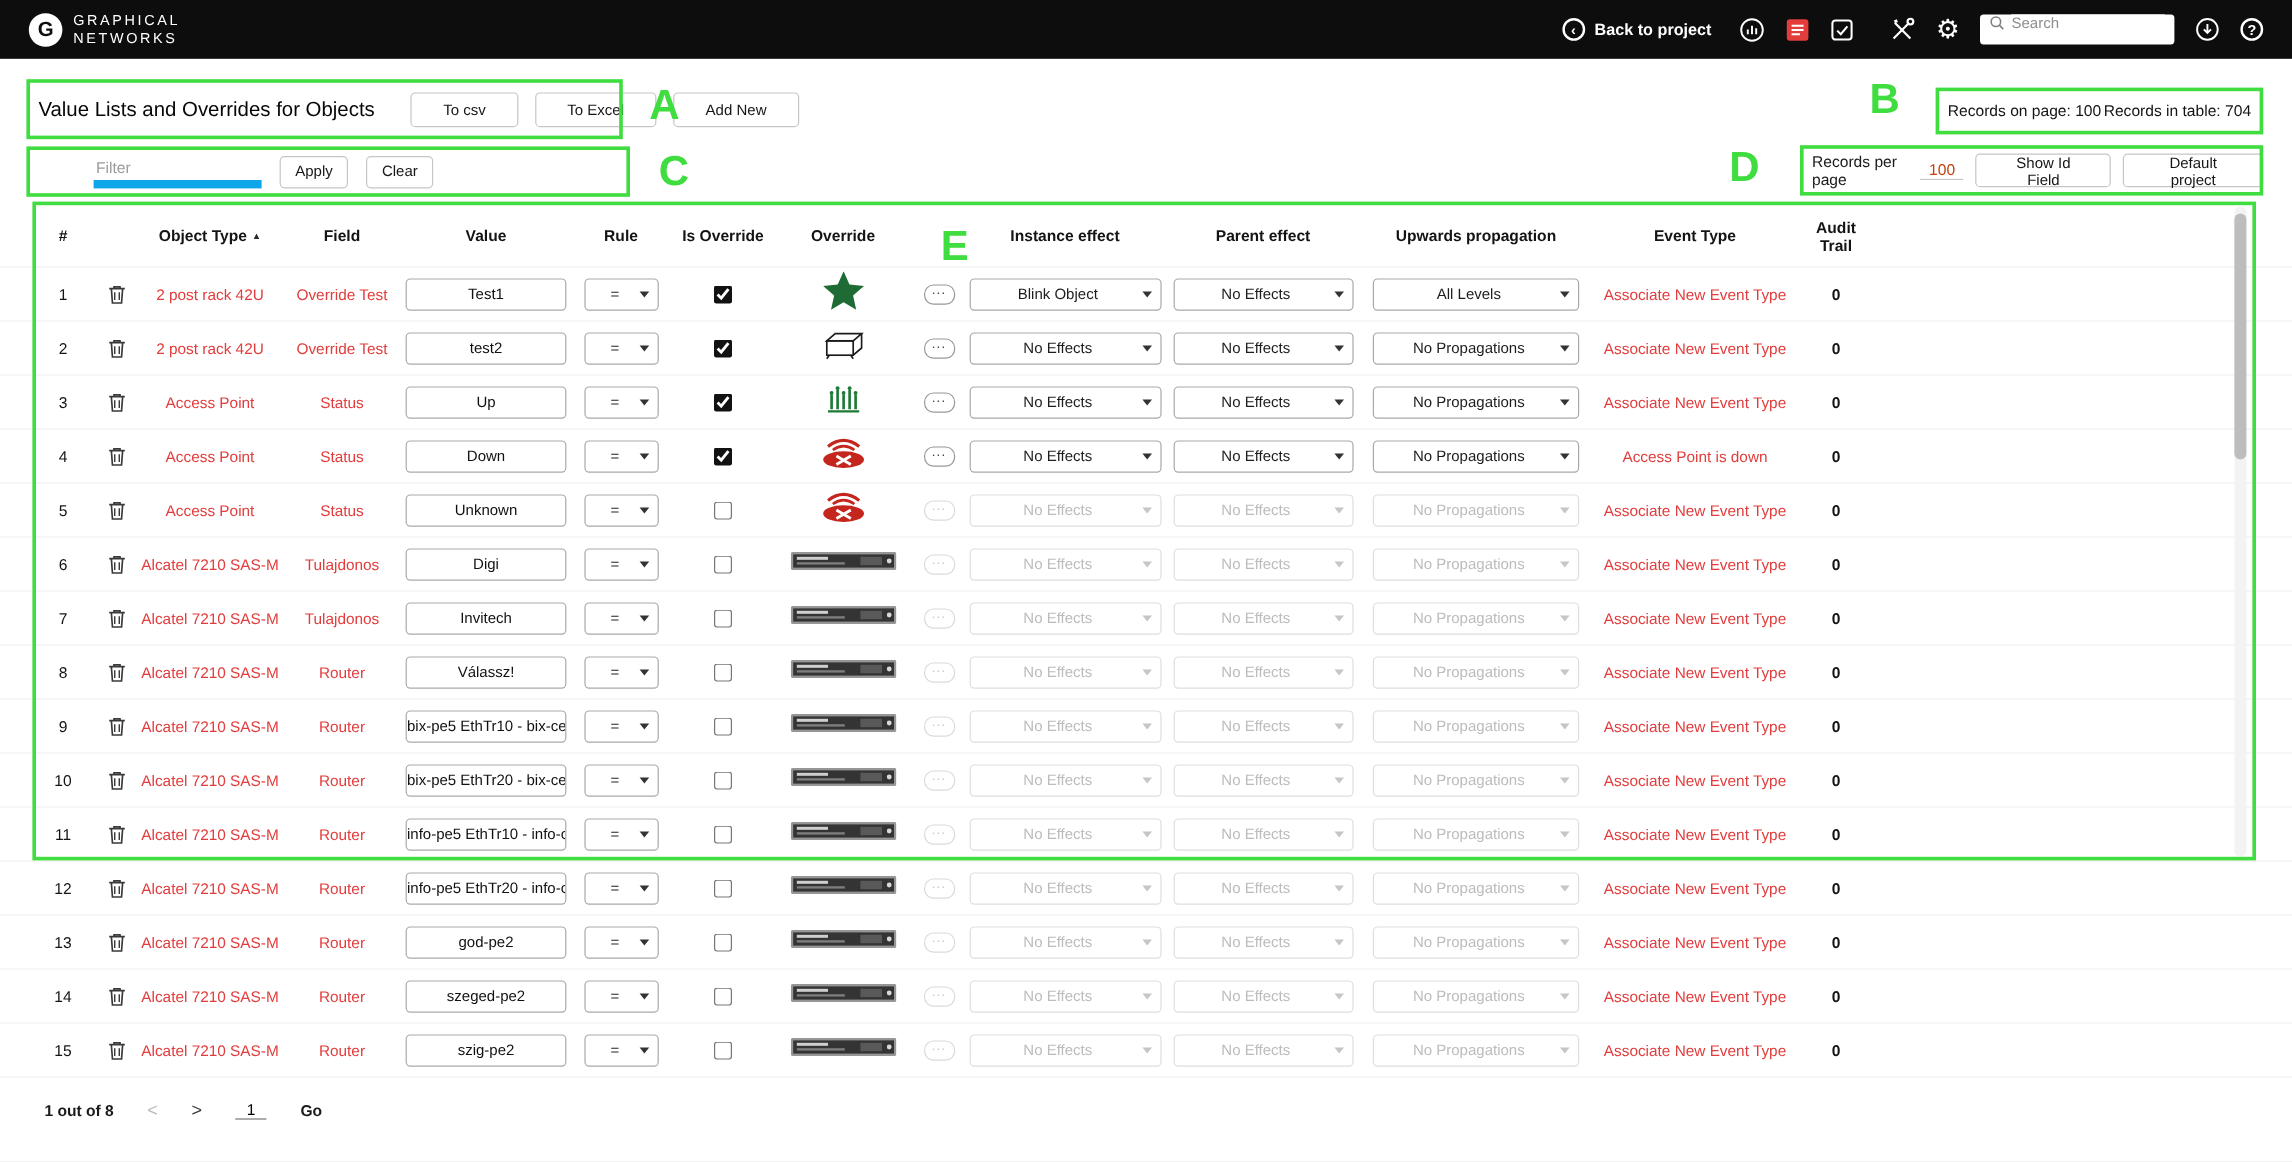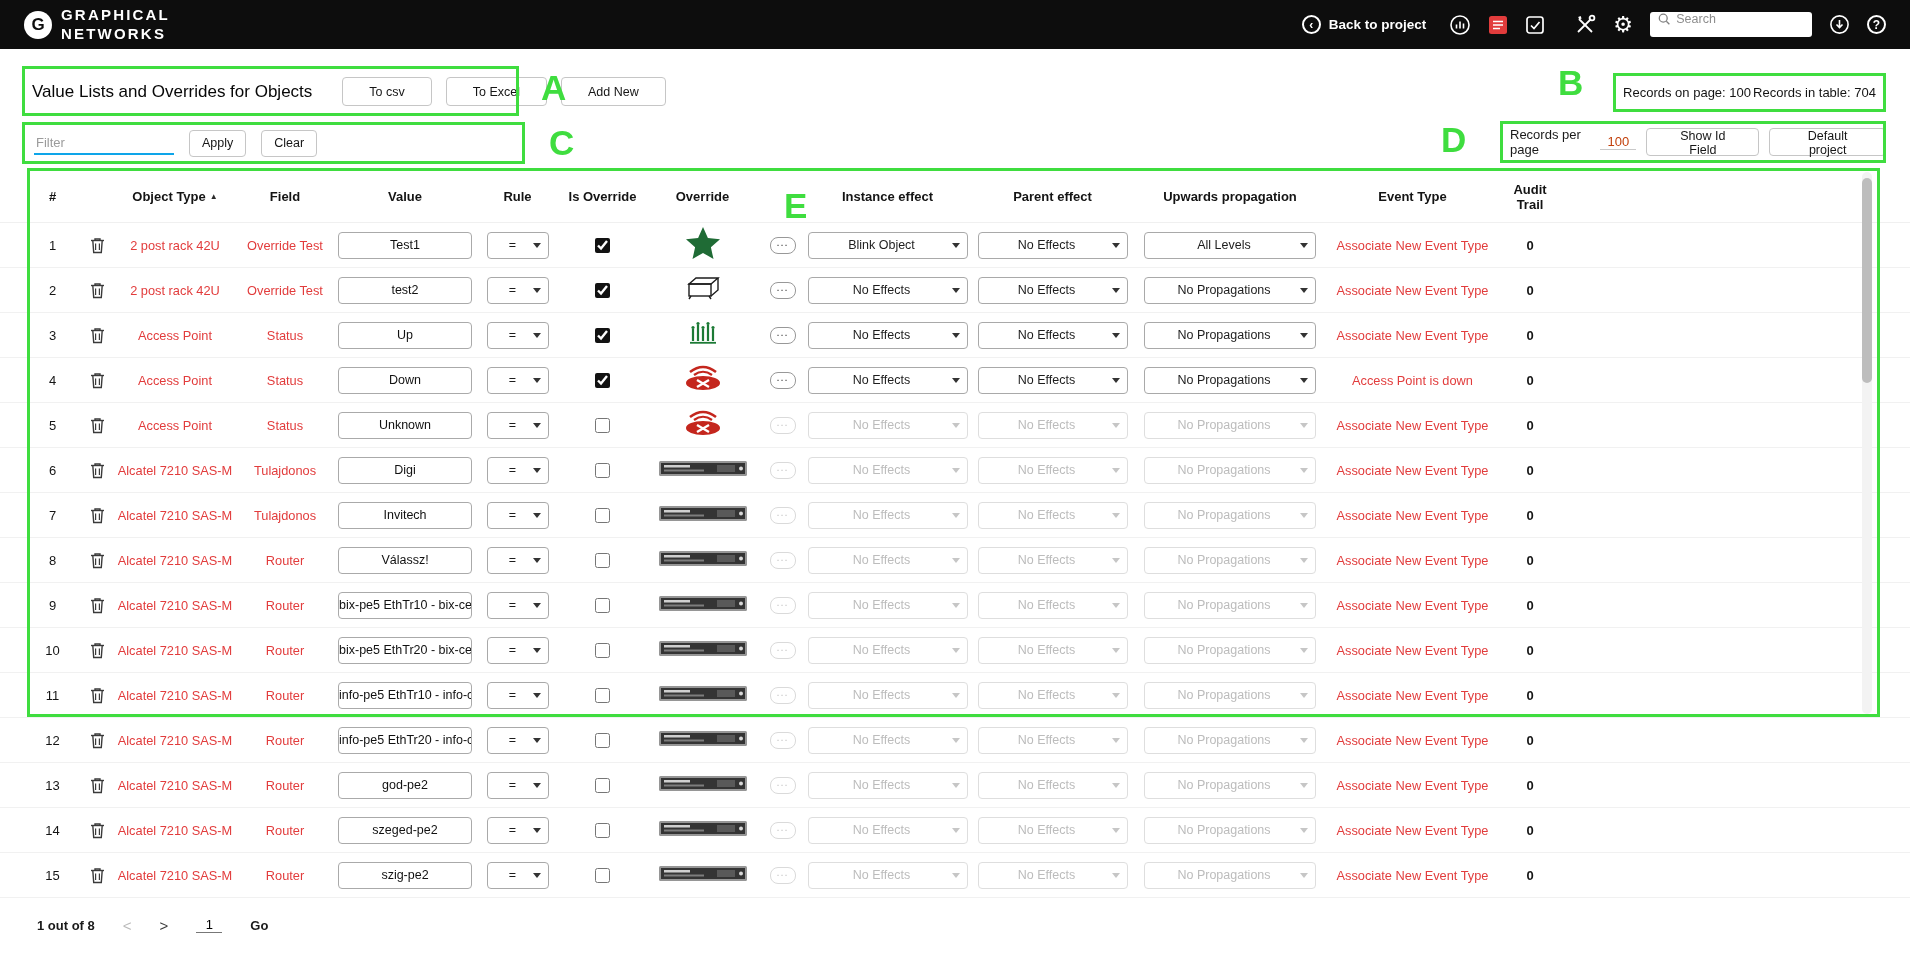--- a/index.html
+++ b/index.html
@@ -4,38 +4,38 @@
 <style>
   * { box-sizing: border-box; margin: 0; padding: 0; }
   html,body { background:#e9e9e9; }
   body { font-family:"Liberation Sans", sans-serif; }
   .page { position:relative; width:1910px; height:968px; background:#fff; overflow:hidden; }
 
   
   .topbar { height:49px; background:#0d0d0d; display:flex; align-items:center; padding:0 24px; color:#fff; }
   .logo { display:flex; align-items:center; gap:9px; cursor:pointer; }
   .logo-mark { width:28px; height:28px; border-radius:50%; background:#fff; color:#0d0d0d; font-weight:bold; font-size:17px; display:flex; align-items:center; justify-content:center; }
-  .logo-text { display:flex; flex-direction:column; font-size:15px; letter-spacing:2.2px; font-weight:bold; line-height:1.25; }
+  .logo-text { display:flex; flex-direction:column; font-size:12px; letter-spacing:2.2px; font-weight:normal; line-height:1.25; }
   .topbar-right { margin-left:auto; display:flex; align-items:center; gap:17px; }
   .back-btn { display:flex; align-items:center; gap:8px; font-weight:bold; font-size:13.5px; cursor:pointer; margin-right:6px; }
   .circle-glyph { width:19px; height:19px; border:2px solid #fff; border-radius:50%; display:flex; align-items:center; justify-content:center; font-size:12px; font-weight:bold; color:#fff; }
   .tb-icon { display:flex; align-items:center; justify-content:center; cursor:pointer; }
   .gear-glyph { font-size:22px; line-height:1; color:#fff; }
   .searchbox { background:#fff; border-radius:3px; height:25px; width:162px; display:flex; align-items:flex-start; gap:6px; padding:0 8px; }
   .searchbox input { border:none; outline:none; width:100%; font-size:12.5px; color:#333; font-family:inherit; }
   .searchbox input::placeholder { color:#8d8d8d; }
 
   
   .toolbar-row1 { margin-top:18px; height:49px; display:flex; align-items:center; padding-left:32px; gap:14px; }
   .page-title { font-size:17px; color:#070707; margin-right:16px; }
   .btn { border:1px solid #c6c6c6; border-radius:4px; background:#fff; color:#161616; font-size:12.5px; height:29px; padding:0 26px; font-family:inherit; cursor:pointer; }
   .records-info { position:absolute; top:73px; left:1613px; width:273px; height:39px; display:flex; align-items:center; justify-content:center; gap:2px; font-size:13px; color:#141414; }
 
   .filter-row { margin-top:7px; height:40px; display:flex; align-items:center; padding-left:34px; gap:15px; }
-  .filter-input { width:140px; border:none; border-bottom:2px solid #0ea5e9; font-size:13px; padding:3px 2px; color:#333; outline:none; font-family:inherit; background:transparent; }
+  .filter-input { width:140px; border:none; border-bottom:7px solid #0ea5e9; font-size:13px; padding:3px 2px; color:#333; outline:none; font-family:inherit; background:transparent;margin-left:44px; }
   .filter-input::placeholder { color:#9b9b9b; }
   .btn-sm { height:27px; padding:0 12px; }
   .filter-right { position:absolute; top:121px; left:1500px; width:386px; height:42px; display:flex; align-items:center; gap:10px; padding-left:10px; font-size:13px; color:#1a1a1a; }
   .rpp-input { width:36px; border:none; border-bottom:1px solid #c9c9c9; color:#c2410c; text-align:center; font-size:13px; outline:none; font-family:inherit; background:transparent; }
   .btn-md { height:28px; }
 
   
   .table { margin-top:8px; position:relative; --cols:55px 35px 120px 100px 140px 85px 85px 115px 45px 165px 165px 190px 175px 60px; }
   .thead { display:grid; grid-template-columns:var(--cols); height:52px; align-items:center; padding-left:25px; font-weight:bold; font-size:13px; color:#141414; border-bottom:1px solid #f0f0f0; }
   .thead .hc { text-align:center; }

